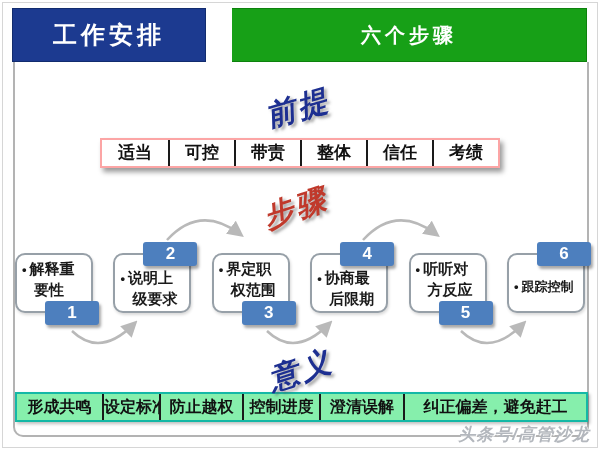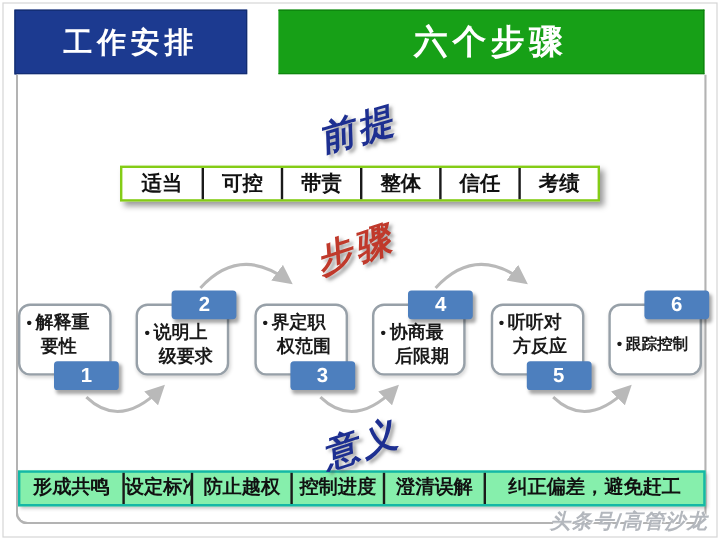--- a/index.html
+++ b/index.html
@@ -12,21 +12,21 @@
 
   
   .header { position:absolute; left:12px; top:8px; width:575px; height:54px; display:flex;gap:26px; }
   .header-left {
     width:194px; height:100%; background:#1c3a90; border:1px solid #122c6e;
     color:#fff; font-size:24px; font-weight:bold; letter-spacing:4px;
     display:flex; align-items:center; justify-content:center;
   }
   .header-right {
     flex:1; height:100%; background:#17a017; border:1px solid #0d820d; border-left:none;
-    color:#fff; font-size:28px; font-weight:bold; letter-spacing:4px;
+    color:#fff; font-size:20px; font-weight:bold; letter-spacing:4px;
     display:flex; align-items:center; justify-content:center;
   }
 
   
   .panel {
     position:absolute; left:13px; top:62px; width:576px; height:375px;
     border:2px solid #b3b3b3; border-top:none; border-radius:0 0 10px 10px;
     background:#fff;
   }
 
@@ -38,21 +38,21 @@
   }
   .wordart.navy { color:#1d2f91; }
   .wordart.red  { color:#c0392b; }
   .label-premise { left:265px; top:88px;  transform:rotate(-16deg); }
   .label-steps   { left:263px; top:188px; transform:rotate(-18deg); }
   .label-meaning { left:268px; top:350px; transform:rotate(-18deg); }
 
   
   .ptable {
     position:absolute; left:100px; top:138px; display:flex; background:#fff;
-    border:2px solid #84cc16; box-shadow:3px 4px 5px rgba(0,0,0,0.40); z-index:2;
+    border:2px solid #fca5a5; box-shadow:3px 4px 5px rgba(0,0,0,0.40); z-index:2;
   }
   .ptable .cell {
     width:66px; height:26px; line-height:26px; text-align:center;
     font-size:17px; font-weight:bold; color:#111; border-left:2px solid #1a1a1a;
   }
   .ptable .cell:first-child { border-left:none; }
 
   
   .arrows { position:absolute; left:0; top:0; z-index:1; pointer-events:none; }
 

